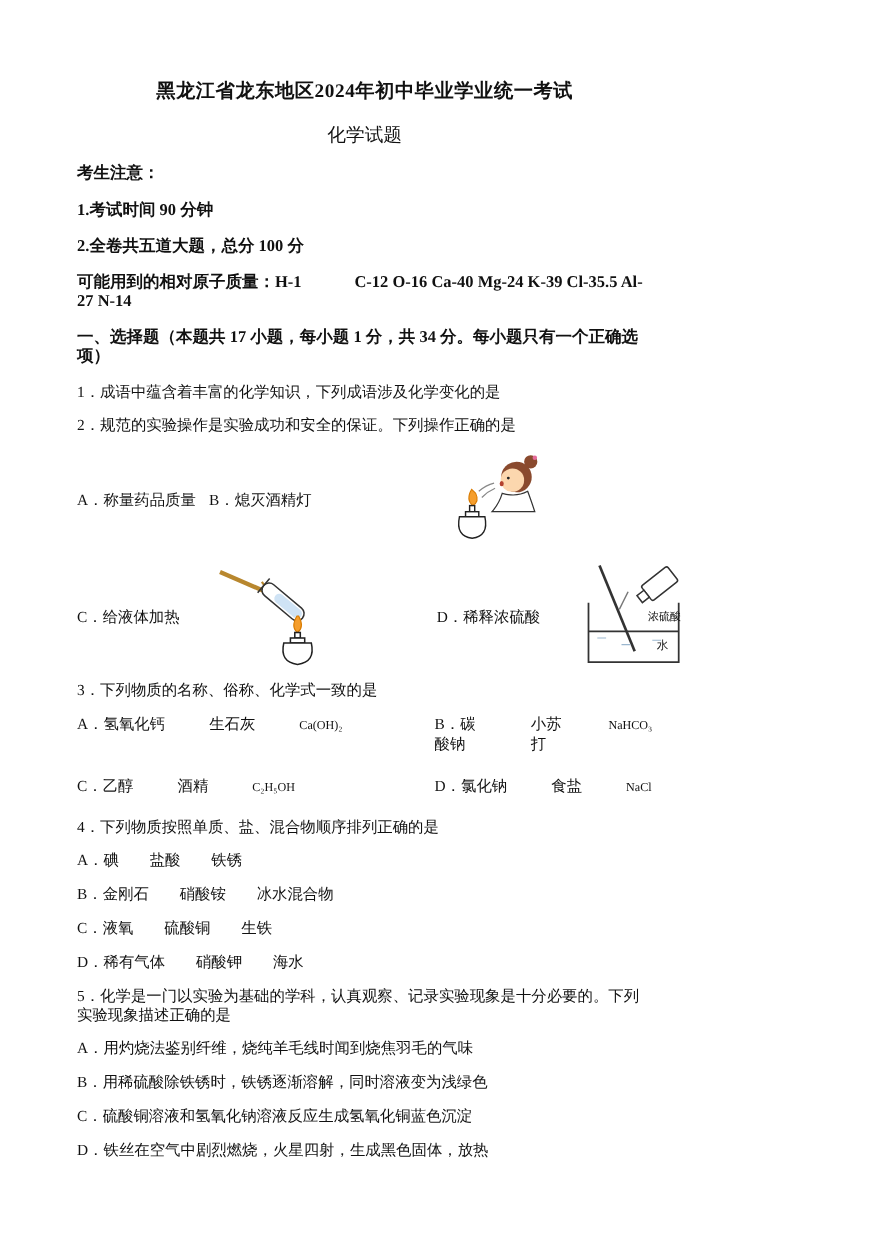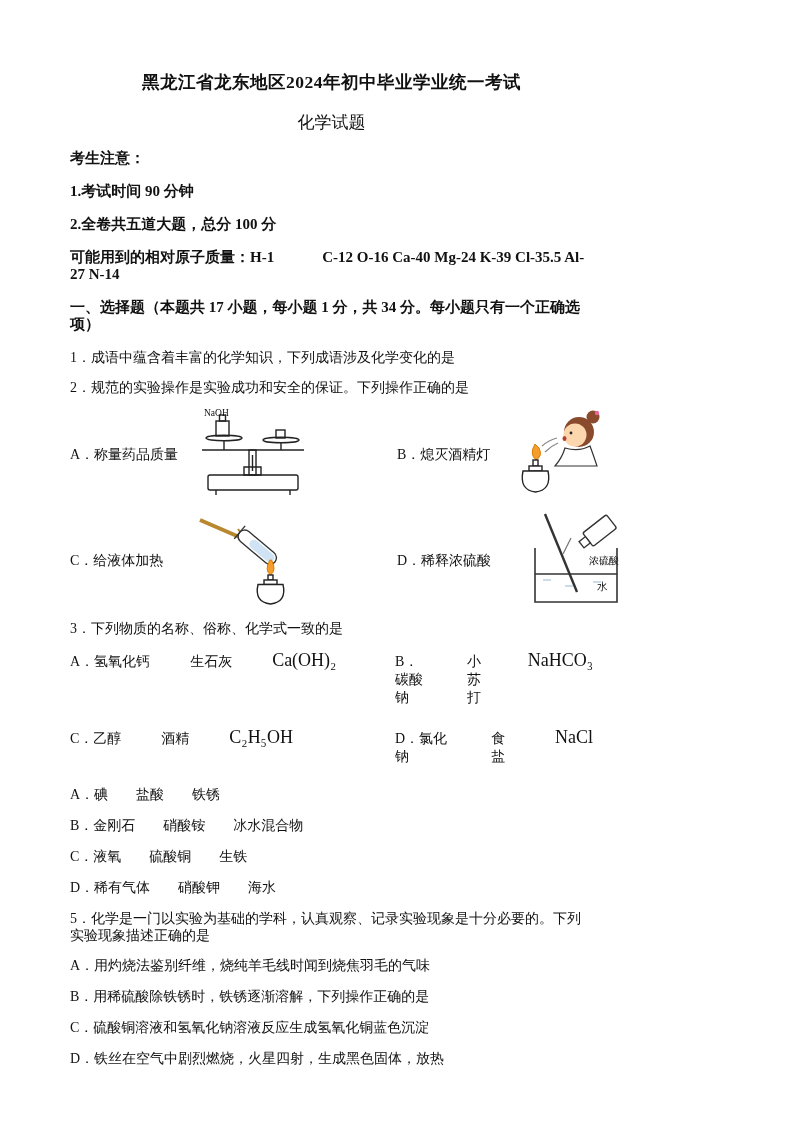--- a/index.html
+++ b/index.html
@@ -22,21 +22,21 @@
 
   .q1-options { display:grid; grid-template-columns:135px 165px 190px 1fr; font-size:14px; margin-bottom:15px; }
 
   .fig-grid { margin-bottom:10px; }
   .fig-row { display:grid; grid-template-columns:120px 207px 104px 1fr; align-items:center; margin-bottom:6px; }
   .fig-row .opt-label { font-size:14px; }
   .fig-cell { display:flex; justify-content:flex-start; padding-left:4px; }
 
   .q3-row { display:grid; grid-template-columns:325px 1fr; margin-bottom:20px; align-items:baseline; }
   .q3-cell { display:flex; gap:40px; align-items:baseline; font-size:14px; }
-  .formula { font-size:18px;text-align:right; }
+  .formula { font-size:11px;text-align:right; }
 
   svg.fig { display:block; }
 </style>
 </head>
 <body>
 
 <div class="page">
 
   <div class="doc-title">黑龙江省龙东地区2024年初中毕业学业统一考试</div>
   <div class="doc-subtitle">化学试题</div>
@@ -48,41 +48,20 @@
     <span>可能用到的相对原子质量：H-1</span><span class="masses-values">C-12 O-16 Ca-40 Mg-24 K-39 Cl-35.5 Al-27 N-14</span>
   </div>
   <div class="notice">一、选择题（本题共 17 小题，每小题 1 分，共 34 分。每小题只有一个正确选项）</div>
 
   <div class="stem">1．成语中蕴含着丰富的化学知识，下列成语涉及化学变化的是</div>
 
   <div class="stem" style="margin-bottom:8px">2．规范的实验操作是实验成功和安全的保证。下列操作正确的是</div>
   <div class="fig-grid">
     <div class="fig-row">
       <span class="opt-label">A．称量药品质量</span>
-      <div class="fig-cell">
-        <svg class="fig" width="118" height="100" viewBox="0 0 118 100">
-          <g stroke="#222" stroke-width="1.4" fill="none">
-            <rect x="22" y="16" width="13" height="15"></rect>
-            <rect x="25.5" y="10" width="6" height="6"></rect>
-            <ellipse cx="30" cy="33" rx="18" ry="2.8"></ellipse>
-            <line x1="30" y1="36" x2="30" y2="45"></line>
-            <rect x="82" y="25" width="9" height="8"></rect>
-            <ellipse cx="87" cy="35" rx="18" ry="2.8"></ellipse>
-            <line x1="87" y1="38" x2="87" y2="45"></line>
-            <line x1="8" y1="45" x2="110" y2="45"></line>
-            <rect x="55" y="45" width="7" height="25"></rect>
-            <line x1="58.5" y1="50" x2="58.5" y2="66"></line>
-            <path d="M50 62 h17 v8 h-17 z"></path>
-            <rect x="14" y="70" width="90" height="15" rx="2"></rect>
-            <line x1="22" y1="85" x2="22" y2="90"></line>
-            <line x1="96" y1="85" x2="96" y2="90"></line>
-          </g>
-          <text x="10" y="11" font-size="9.5" fill="#111">NaOH</text>
-        </svg>
-      </div>
       <span class="opt-label">B．熄灭酒精灯</span>
       <div class="fig-cell">
         <svg class="fig" width="108" height="102" viewBox="0 0 108 102">
           <path d="M30 40 Q24 50 31 56 Q38 52 34 44 Z" fill="#f59e2d" stroke="#d97b00" stroke-width="1"></path>
           <g stroke="#222" stroke-width="1.4" fill="#fff">
             <rect x="28" y="56" width="5" height="6"></rect>
             <rect x="24" y="62" width="13" height="5"></rect>
             <path d="M18 67 Q14 86 30.5 88 Q47 86 43 67 Z"></path>
           </g>
           <g stroke="#888" stroke-width="1.2" fill="none">
@@ -162,24 +141,25 @@
       <span>酒精</span>
       <span class="formula">C₂H₅OH</span>
     </div>
     <div class="q3-cell">
       <span>D．氯化钠</span>
       <span>食盐</span>
       <span class="formula">NaCl</span>
     </div>
   </div>
 
+  <div class="stem">4．下列物质按照单质、盐、混合物顺序排列正确的是</div>
   <div class="opt-line">A．碘　　盐酸　　铁锈</div>
   <div class="opt-line">B．金刚石　　硝酸铵　　冰水混合物</div>
   <div class="opt-line">C．液氧　　硫酸铜　　生铁</div>
   <div class="opt-line">D．稀有气体　　硝酸钾　　海水</div>
 
   <div class="stem">5．化学是一门以实验为基础的学科，认真观察、记录实验现象是十分必要的。下列实验现象描述正确的是</div>
   <div class="opt-line">A．用灼烧法鉴别纤维，烧纯羊毛线时闻到烧焦羽毛的气味</div>
-  <div class="opt-line">B．用稀硫酸除铁锈时，铁锈逐渐溶解，下列操作正确的是</div>
+  <div class="opt-line">B．用稀硫酸除铁锈时，铁锈逐渐溶解，同时溶液变为浅绿色</div>
   <div class="opt-line">C．硫酸铜溶液和氢氧化钠溶液反应生成氢氧化铜蓝色沉淀</div>
   <div class="opt-line">D．铁丝在空气中剧烈燃烧，火星四射，生成黑色固体，放热</div>
 
 </div>
 
 </body></html>

